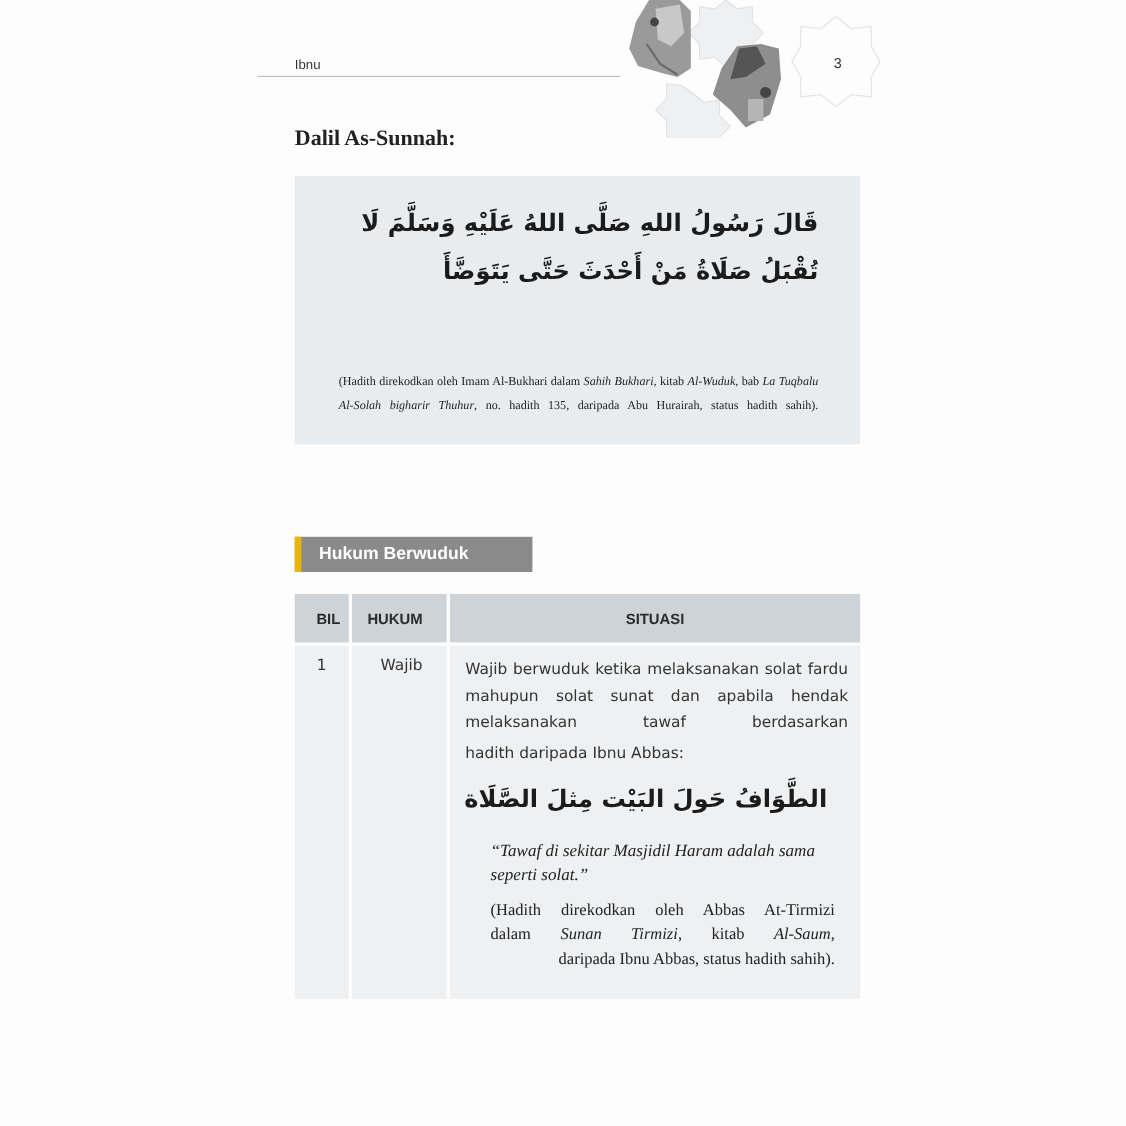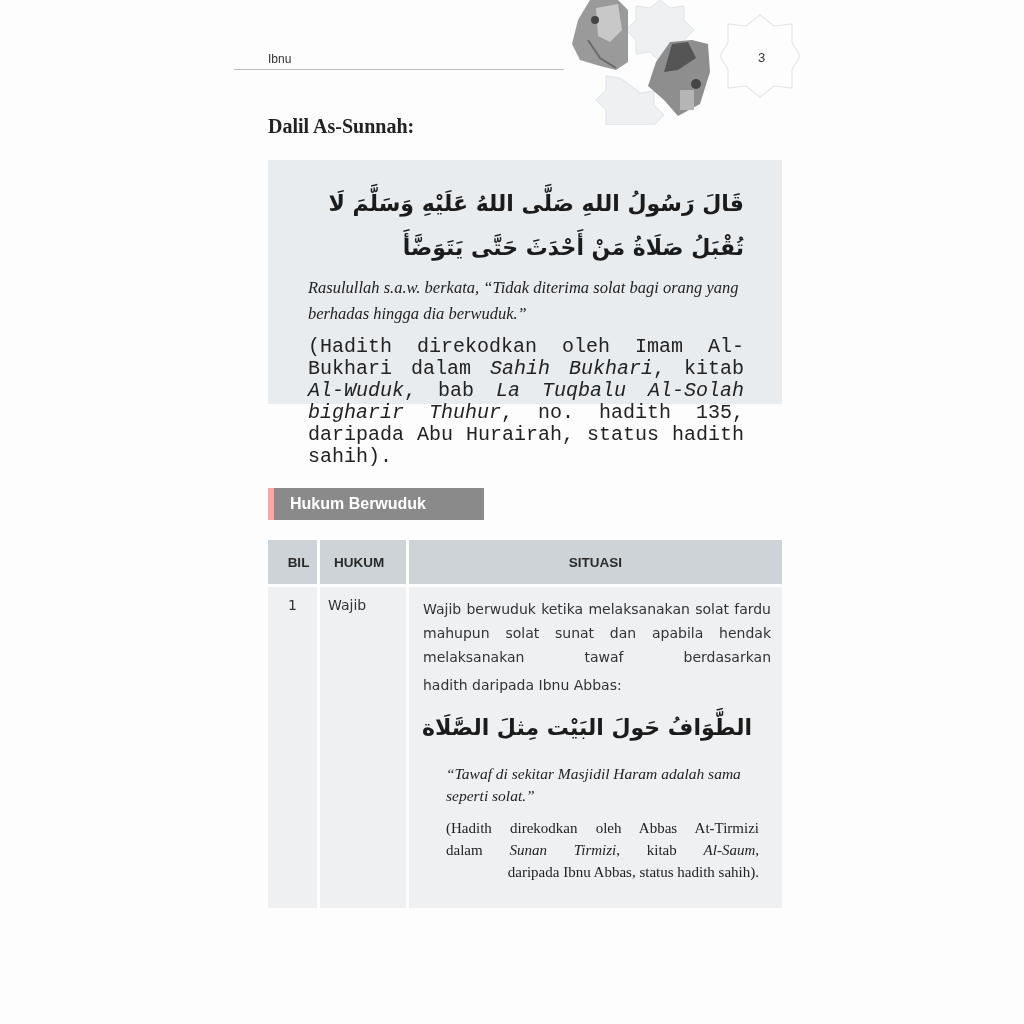--- a/index.html
+++ b/index.html
@@ -80,35 +80,34 @@
       width: 440px;
       font-style: italic;
       font-size: 16.5px;
       line-height: 26px;
       color: #222;
     }
     .citation {
       position: absolute;
       left: 40px; top: 176px;
       width: 436px;
-      font-size: 20px;
+      font-size: 11px;
       line-height: 22px;
       text-align: justify;
       text-align-last: justify;
       color: #222;
-      font-family: Liberation Mono, monospace;
     }
     .citation i { font-style: italic; }
     
     .heading-bar {
       position: absolute;
       left: 268px; top: 488px;
       width: 216px; height: 32px;
       background: #8a8a8a;
-      border-left: 6px solid #fca5a5;
+      border-left: 6px solid #eab308;
       box-sizing: border-box;
       font-family: "Liberation Sans", sans-serif;
       font-weight: bold;
       font-size: 16px;
       color: #ffffff;
       line-height: 32px;
       padding-left: 16px;
     }
     
     .table {
@@ -145,21 +144,21 @@
     }
     .td {
       background: #eef0f2;
       height: 100%;
       box-sizing: border-box;
       font-family: "DejaVu Sans", sans-serif;
       font-size: 14px;
       color: #333;
     }
     .td-bil { width: 49px; text-align: center; padding-top: 10px; }
-    .td-hukum { width: 86px; padding-left: 8px; padding-top: 10px; }
+    .td-hukum { width: 86px; padding-left: 26px; padding-top: 10px; }
     .td-situasi { flex: 1; position: relative; }
     .situasi-text {
       position: absolute;
       left: 14px; top: 10px;
       width: 348px;
       font-size: 14px;
       line-height: 24px;
       text-align: justify;
       text-align-last: justify;
       color: #333;
@@ -234,21 +233,20 @@
       <rect x="120" y="90" width="14" height="20" fill="#b5b5b5"></rect>
     </g>
   </svg>
 
   <div class="page-number">3</div>
 
   <div class="section-label">Dalil As-Sunnah:</div>
 
   <div class="quote-box">
     <div class="arabic-1">قَالَ رَسُولُ اللهِ صَلَّى اللهُ عَلَيْهِ وَسَلَّمَ لَا تُقْبَلُ صَلَاةُ مَنْ أَحْدَثَ حَتَّى يَتَوَضَّأَ</div>
-    <div class="translation">Rasulullah s.a.w. berkata, “Tidak diterima solat bagi orang yang berhadas hingga dia berwuduk.”</div>
     <div class="citation"><span>(Hadith direkodkan oleh Imam Al-Bukhari dalam </span><i>Sahih Bukhari</i><span>, kitab </span><i>Al-Wuduk</i><span>, bab </span><i>La Tuqbalu Al-Solah bigharir Thuhur</i><span>, no. hadith 135, daripada Abu Hurairah, status hadith sahih).</span></div>
   </div>
 
   <div class="heading-bar">Hukum Berwuduk</div>
 
   <div class="table">
     <div class="thead">
       <div class="th th-bil">BIL</div>
       <div class="th th-hukum">HUKUM</div>
       <div class="th th-situasi">SITUASI</div>

